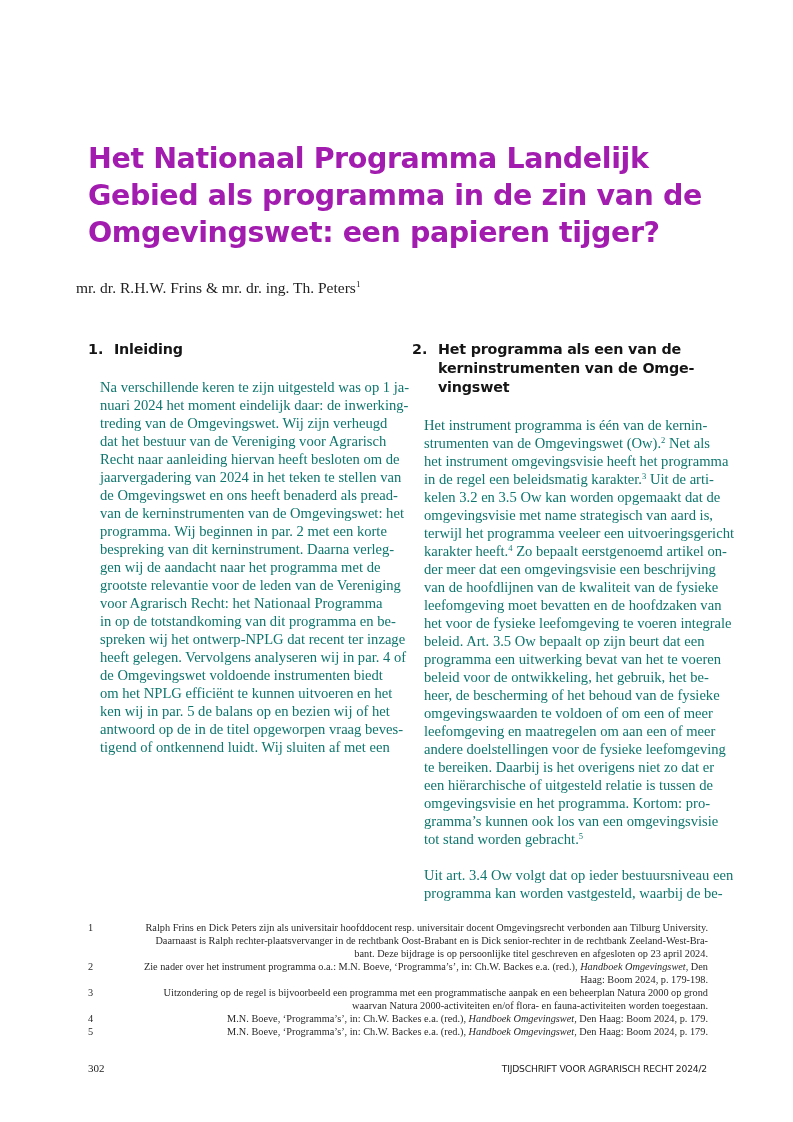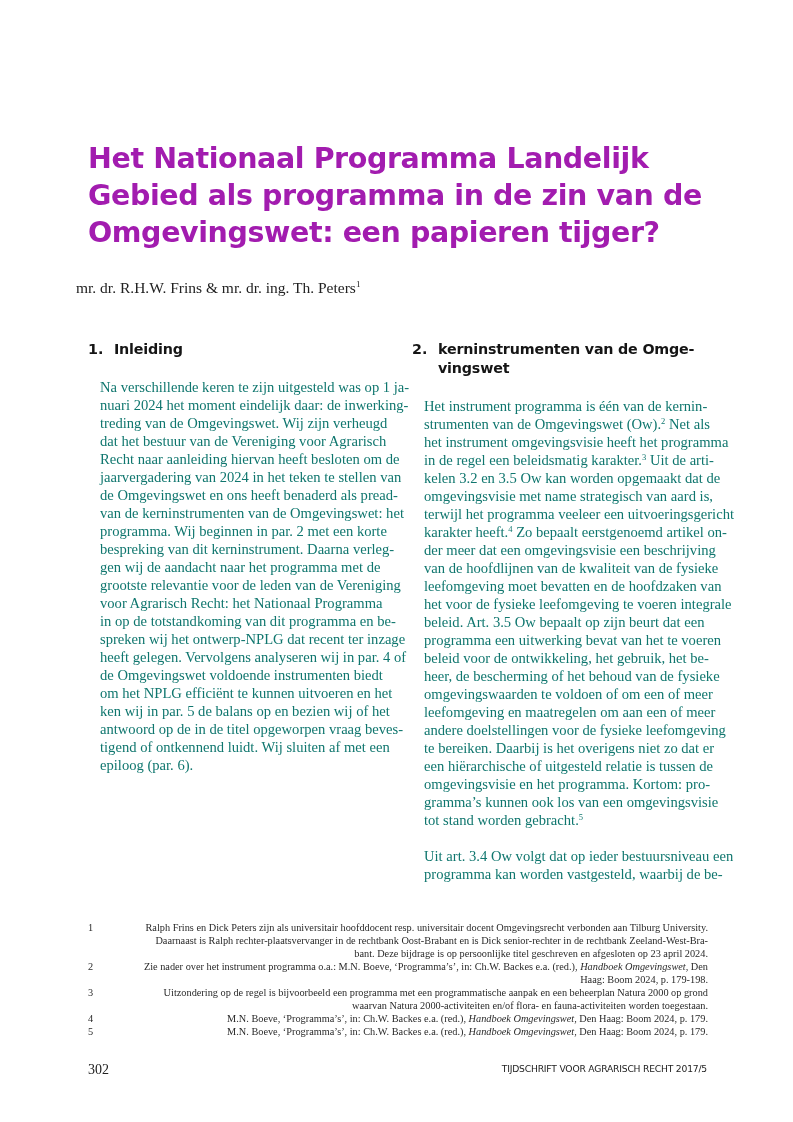--- a/index.html
+++ b/index.html
@@ -49,21 +49,21 @@
     position: absolute; left: 88px; top: 921px; width: 620px;
     font-family: "Liberation Serif", serif; font-size: 10.3px; line-height: 13px; color: #2a2a2a;
   }
   .fn { position: relative; padding-left: 22px; }
   .fn .fn-num { position: absolute; left: 0; top: 0; }
   .fn .fn-line { display: block; white-space: nowrap; text-align: right; }
   .fn i { font-style: italic; }
 
   .footer-page {
     position: absolute; left: 88px; top: 1062px;
-    font-family: "Liberation Serif", serif; font-size: 14px; color: #222;
+    font-family: "Liberation Serif", serif; font-size: 11px; color: #222;
   }
   .footer-journal {
     position: absolute; right: 86px; top: 1063px;
     font-family: "DejaVu Sans", sans-serif; font-size: 9.2px; color: #222; letter-spacing: -0.2px;
     white-space: nowrap;
   }
 </style>
 </head>
 <body>
 
@@ -97,27 +97,27 @@
         <span class="ln">grootste relevantie voor de leden van de Vereniging</span>
         <span class="ln">voor Agrarisch Recht: het Nationaal Programma</span>
         <span class="ln">in op de totstandkoming van dit programma en be-</span>
         <span class="ln">spreken wij het ontwerp-NPLG dat recent ter inzage</span>
         <span class="ln">heeft gelegen. Vervolgens analyseren wij in par. 4 of</span>
         <span class="ln">de Omgevingswet voldoende instrumenten biedt</span>
         <span class="ln">om het NPLG efficiënt te kunnen uitvoeren en het</span>
         <span class="ln">ken wij in par. 5 de balans op en bezien wij of het</span>
         <span class="ln">antwoord op de in de titel opgeworpen vraag beves-</span>
         <span class="ln">tigend of ontkennend luidt. Wij sluiten af met een</span>
-        <span class="ln last">epiloog (par. 6).</span>
       </p>
   </div>
 
   <div class="col right">
     <h2 class="sec-heading">
       <span class="num">2.</span>
+      <span class="line">Het programma als een van de</span>
       <span class="line">kerninstrumenten van de Omge-</span>
       <span class="line">vingswet</span>
     </h2>
     <p class="para first" id="sec1p0">
         <span class="ln">Het instrument programma is één van de kernin-</span>
         <span class="ln">strumenten van de Omgevingswet (Ow).<sup>2</sup> Net als</span>
         <span class="ln">het instrument omgevingsvisie heeft het programma</span>
         <span class="ln">in de regel een beleidsmatig karakter.<sup>3</sup> Uit de arti-</span>
         <span class="ln">kelen 3.2 en 3.5 Ow kan worden opgemaakt dat de</span>
         <span class="ln">omgevingsvisie met name strategisch van aard is,</span>
@@ -167,14 +167,14 @@
         <span class="fn-num">4</span>
         <span class="fn-line">M.N. Boeve, ‘Programma’s’, in: Ch.W. Backes e.a. (red.), <i>Handboek Omgevingswet</i>, Den Haag: Boom 2024, p. 179.</span>
       </div>
       <div class="fn">
         <span class="fn-num">5</span>
         <span class="fn-line">M.N. Boeve, ‘Programma’s’, in: Ch.W. Backes e.a. (red.), <i>Handboek Omgevingswet</i>, Den Haag: Boom 2024, p. 179.</span>
       </div>
     </div>
 
   <div class="footer-page">302</div>
-  <div class="footer-journal">TIJDSCHRIFT VOOR AGRARISCH RECHT 2017/5</div>
+  <div class="footer-journal">TIJDSCHRIFT VOOR AGRARISCH RECHT 2024/2</div>
 </div>
 
 </body></html>

